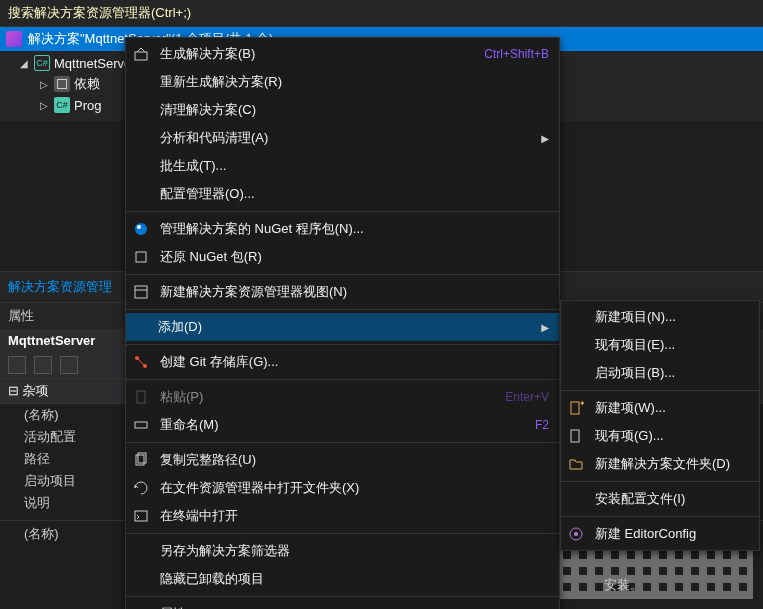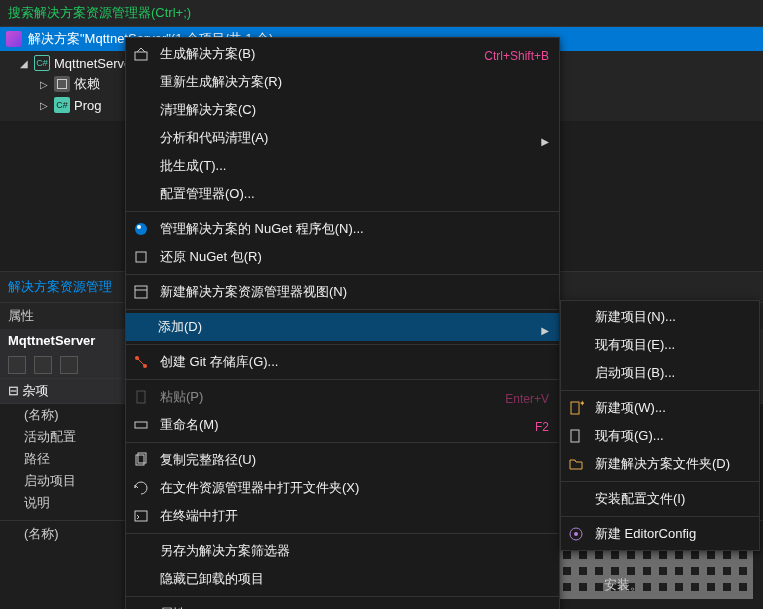--- a/index.html
+++ b/index.html
@@ -1,18 +1,18 @@
 <!DOCTYPE html>
 <html><head>
 <meta charset="utf-8">
 <style>
   * { margin: 0; padding: 0; box-sizing: border-box; font-family: "Microsoft YaHei", "Segoe UI", sans-serif; }
   body { background: #1e1e1e; color: #f1f1f1; width: 763px; height: 609px; overflow: hidden; position: relative; font-size: 13px; }
   
-  .search-bar { background: #252526; color: #22c55e; padding: 4px 8px; border-bottom: 1px solid #333; }
+  .search-bar { background: #252526; color: #fef9c3; padding: 4px 8px; border-bottom: 1px solid #333; }
   
   .solution-row { background: #0078d4; color: #fff; padding: 3px 6px; display: flex; align-items: center; gap: 6px; }
   .solution-row .vs-icon { width: 16px; height: 16px; background: linear-gradient(135deg,#cb4fd6,#7b3fe4); border-radius: 2px; }
   
   .tree { background: #252526; padding: 2px 0 6px 0; }
   .tree-row { display: flex; align-items: center; gap: 4px; padding: 2px 6px 2px 20px; cursor: pointer; }
   .tree-row .expander { width: 10px; color: #ccc; font-size: 10px; }
   .tree-row .proj-icon { width:16px; height:16px; border:1px solid #4ec9b0; color:#4ec9b0; font-size:9px; display:flex; align-items:center; justify-content:center; border-radius:2px;}
   .tree-row .dep-icon { width:16px; height:16px; background:#555; border-radius:2px; position:relative;}
   .tree-row .dep-icon::after{content:"";position:absolute;inset:3px;border:1px solid #ccc;}
@@ -22,25 +22,25 @@
   .panel-tab { color:#0097fb; padding:6px 8px; background:#252526; border-top:1px solid #333; margin-top:150px;}
   .props-header { background:#252526; color:#ccc; padding:4px 8px; border-top:1px solid #333;}
   .props-title { background:#2d2d30; color:#fff; padding:4px 8px; font-weight:bold;}
   .props-toolbar { background:#2d2d30; padding:4px 8px; display:flex; gap:8px; border-bottom:1px solid #333;}
   .tb-btn{width:18px;height:18px;border:1px solid #555;background:#333;}
   .prop-cat { background:#2d2d30; padding:3px 8px; border-bottom:1px solid #333;}
   .prop-row { padding:2px 8px 2px 24px; color:#ccc;}
   
   
   .ctx-menu { position:absolute; background:#1b1b1c; border:1px solid #333; box-shadow:0 2px 8px rgba(0,0,0,.6); min-width:300px; padding:2px 0; z-index:10;}
-  .ctx-row { display:flex; align-items:flex-end; padding:5px 10px 5px 6px; gap:10px; cursor:pointer; white-space:nowrap;}
+  .ctx-row { display:flex; align-items:center; padding:5px 10px 5px 6px; gap:10px; cursor:pointer; white-space:nowrap;}
   .ctx-row.highlight { background:#094771;gap:8px; }
   .ctx-icon { width:18px; height:18px; flex-shrink:0; display:flex; align-items:center; justify-content:center; font-size:12px;}
   .ctx-label { flex:1; }
-  .ctx-short { color:#ec4899; margin-left:12px; font-size:12px;}
+  .ctx-short { color:#8b5cf6; margin-left:12px; font-size:12px;}
   .ctx-arrow { color:#ccc; font-size:10px; margin-left:10px;}
   .ctx-sep { height:1px; background:#333; margin:3px 0;}
   
   .submenu { left:560px; top:300px; min-width:200px; z-index:20;}
   
   .qr-overlay { position:absolute; right:10px; bottom:10px; width:230px; height:230px; opacity:0.35; z-index:5;
     background:
       repeating-linear-gradient(0deg,#fff 0 8px,transparent 8px 16px),
       repeating-linear-gradient(90deg,#fff 0 8px,transparent 8px 16px);
     mix-blend-mode:screen;

